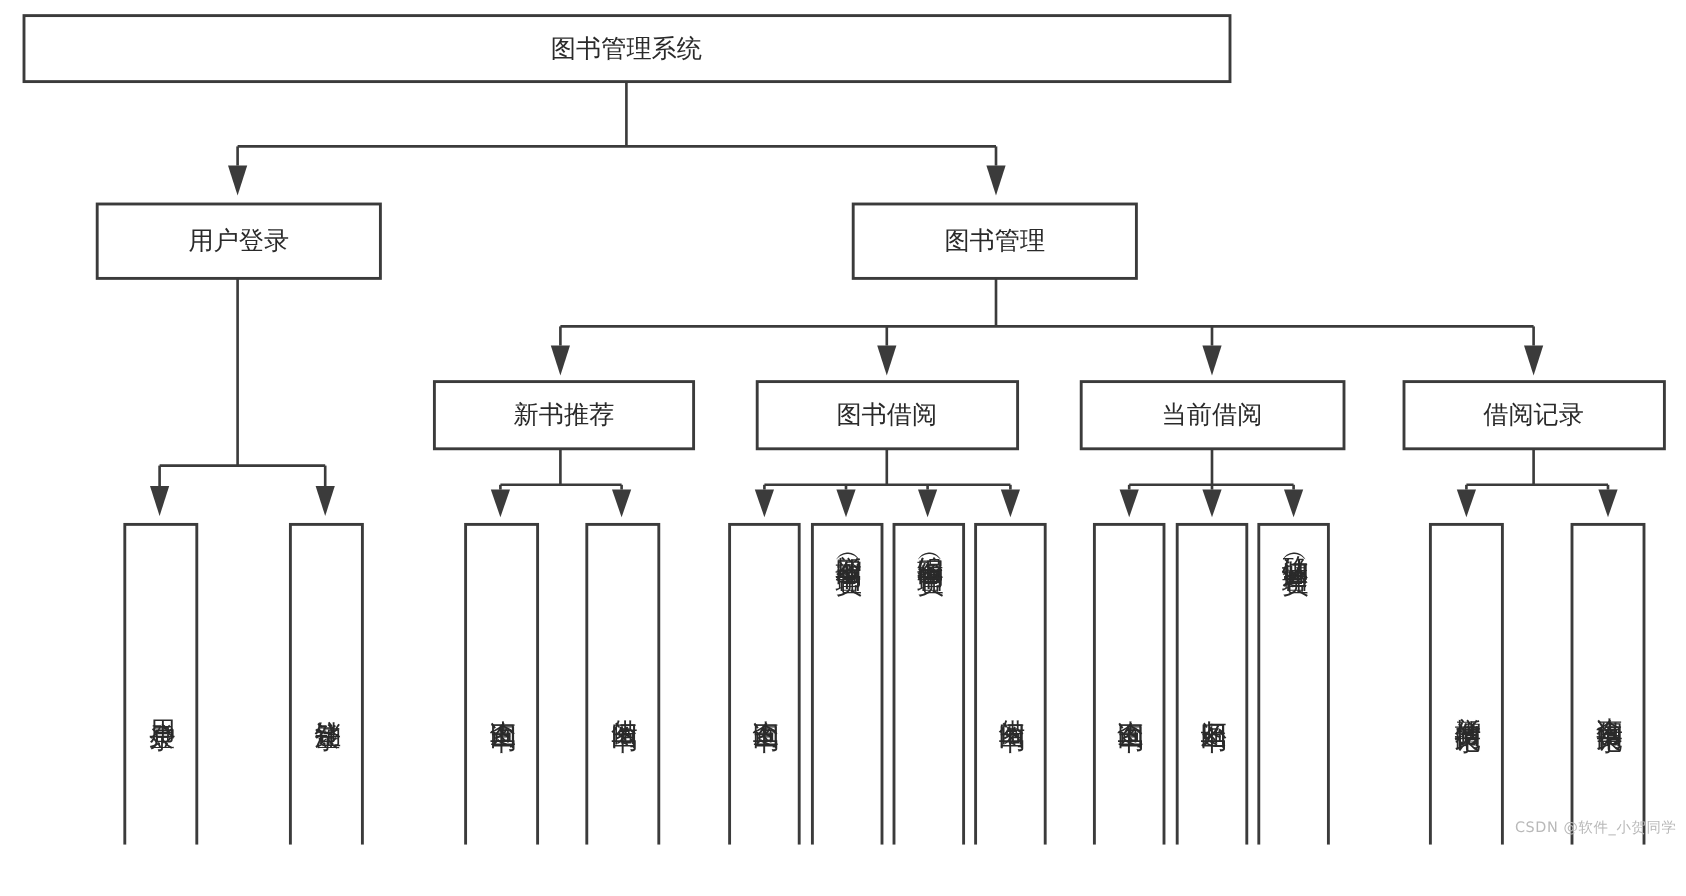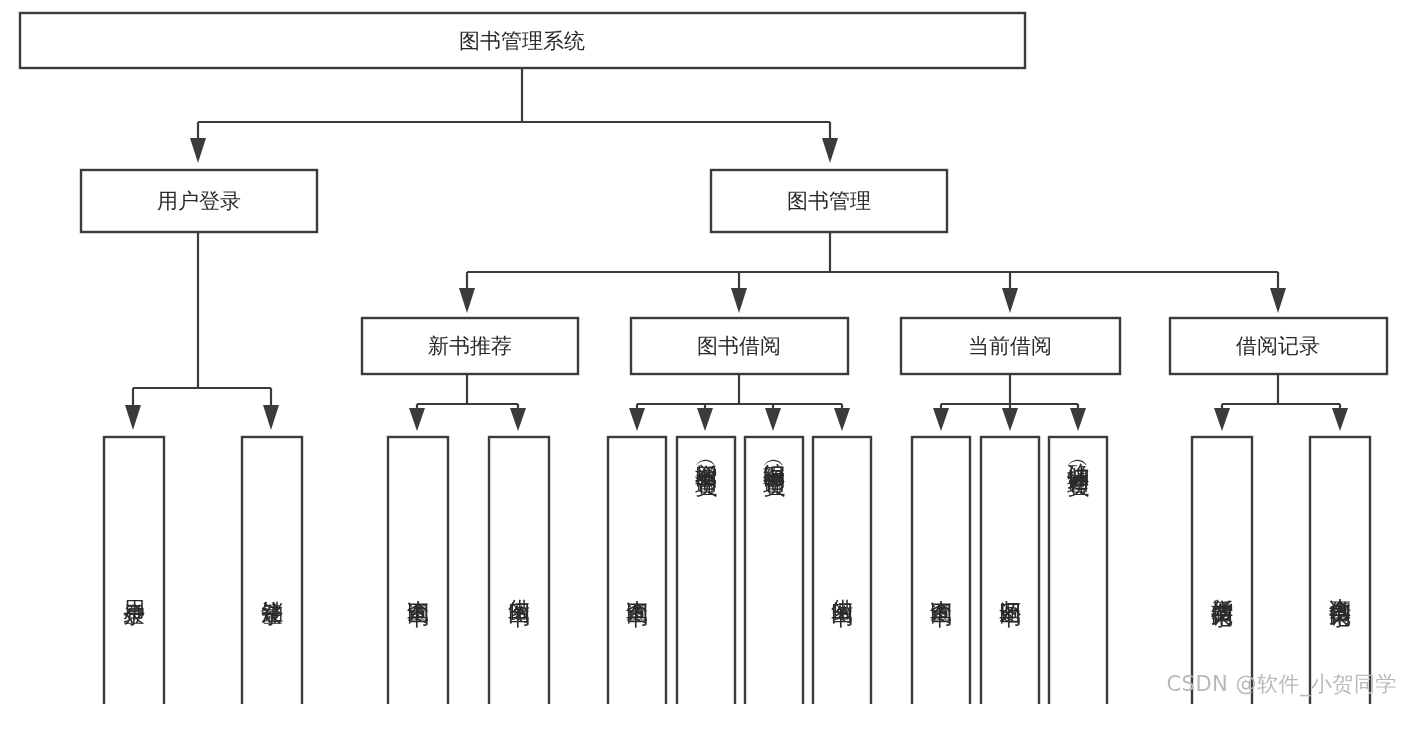--- a/index.html
+++ b/index.html
@@ -61,21 +61,21 @@
     color: #2a2a2a;
     line-height: 1.12;
     letter-spacing: 2px;
     white-space: nowrap;
   }
   .watermark {
     position: absolute;
     right: 8px;
     bottom: 6px;
     font-family: "DejaVu Sans", "Liberation Sans", sans-serif;
-    font-size: 21px;
+    font-size: 12px;
     color: #b9b9b9;
     letter-spacing: 0.5px;
     white-space: nowrap;
   }
 </style>
 </head>
 <body>
 
 <div id="diagram-root">
 

